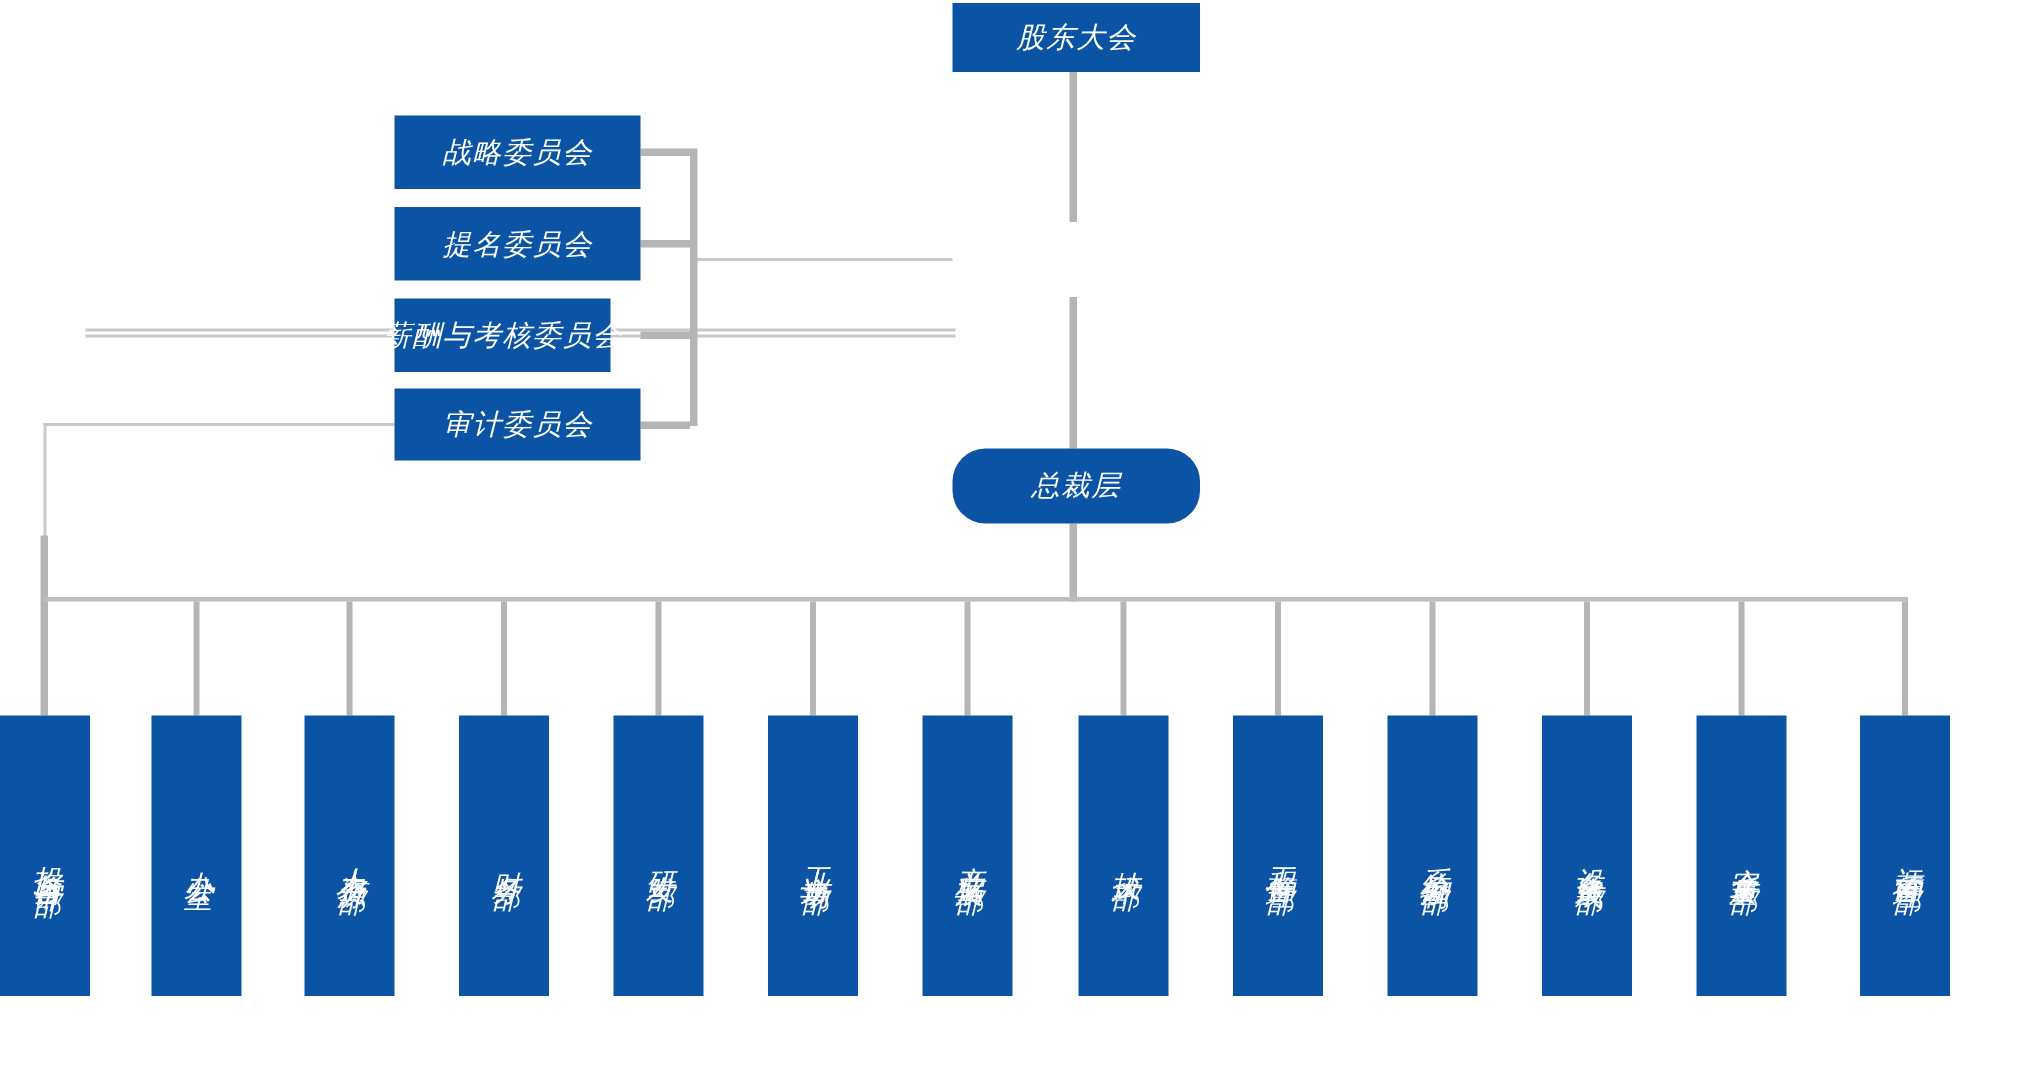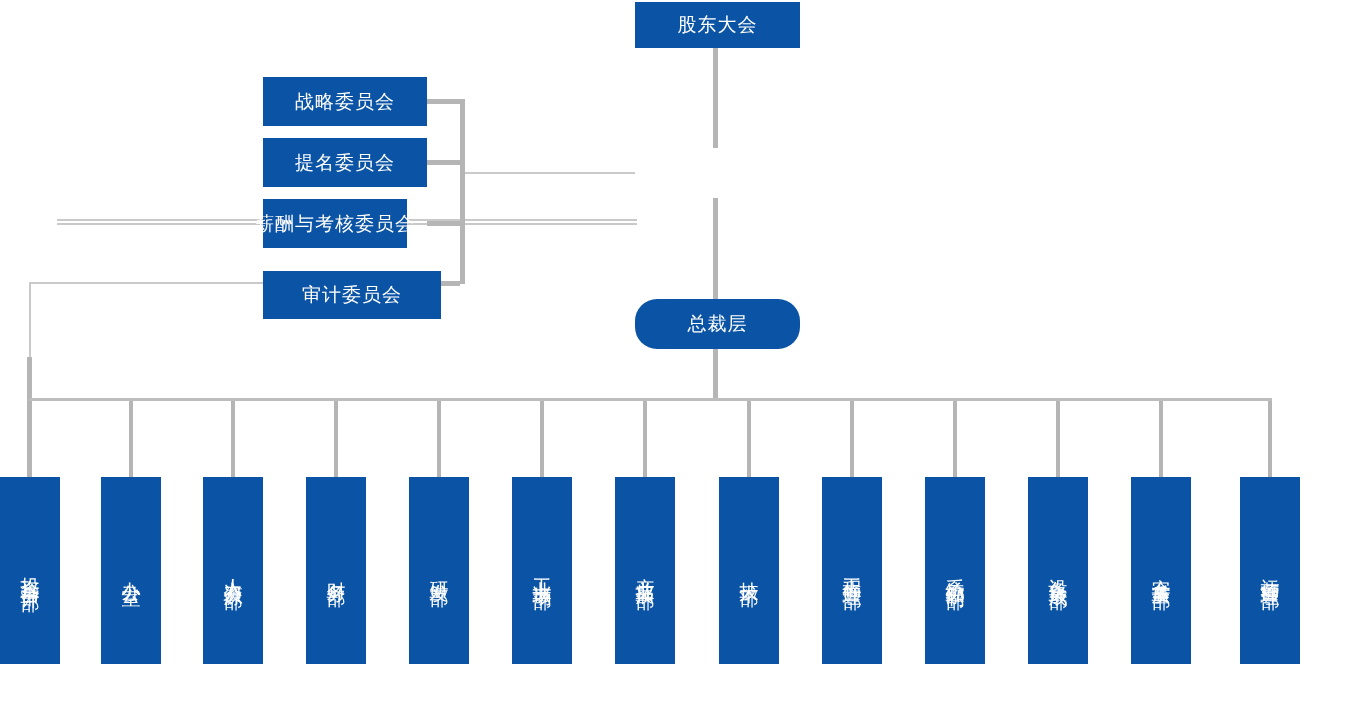--- a/index.html
+++ b/index.html
@@ -10,20 +10,21 @@
     --line-mid: #BDBDBD;
   }
   html, body { margin: 0; padding: 0; background: #ffffff; }
   .canvas {
     position: relative;
     width: 1360px;
     height: 728px;
     background: #ffffff;
     overflow: hidden;
     font-family: "Liberation Sans", "DejaVu Sans", sans-serif;
+    font-style: italic;
   }
   .node {
     position: absolute;
     background: var(--node-fill);
     color: var(--node-text);
     display: flex;
     align-items: center;
     justify-content: center;
     z-index: 2;
     box-sizing: border-box;
@@ -105,21 +106,21 @@
 
   <div class="node committee" style="left:263px; top:77px;  width:164px; height:49px;">
     <span>战略委员会</span>
   </div>
   <div class="node committee" style="left:263px; top:138px; width:164px; height:49px;">
     <span>提名委员会</span>
   </div>
   <div class="node committee" style="left:263px; top:199px; width:144px; height:49px;align-items:center;">
     <span>薪酬与考核委员会</span>
   </div>
-  <div class="node committee" style="left:263px; top:259px; width:178px; height:48px;margin-top:12px;">
+  <div class="node committee" style="left:263px; top:259px; width:164px; height:48px;">
     <span>审计委员会</span>
   </div>
 
   <div class="node dept" style="left:0px;">
       <span>投资与审计部</span>
     </div>
   <div class="node dept" style="left:101px;">
       <span>办公室</span>
     </div>
   <div class="node dept" style="left:203px;">

